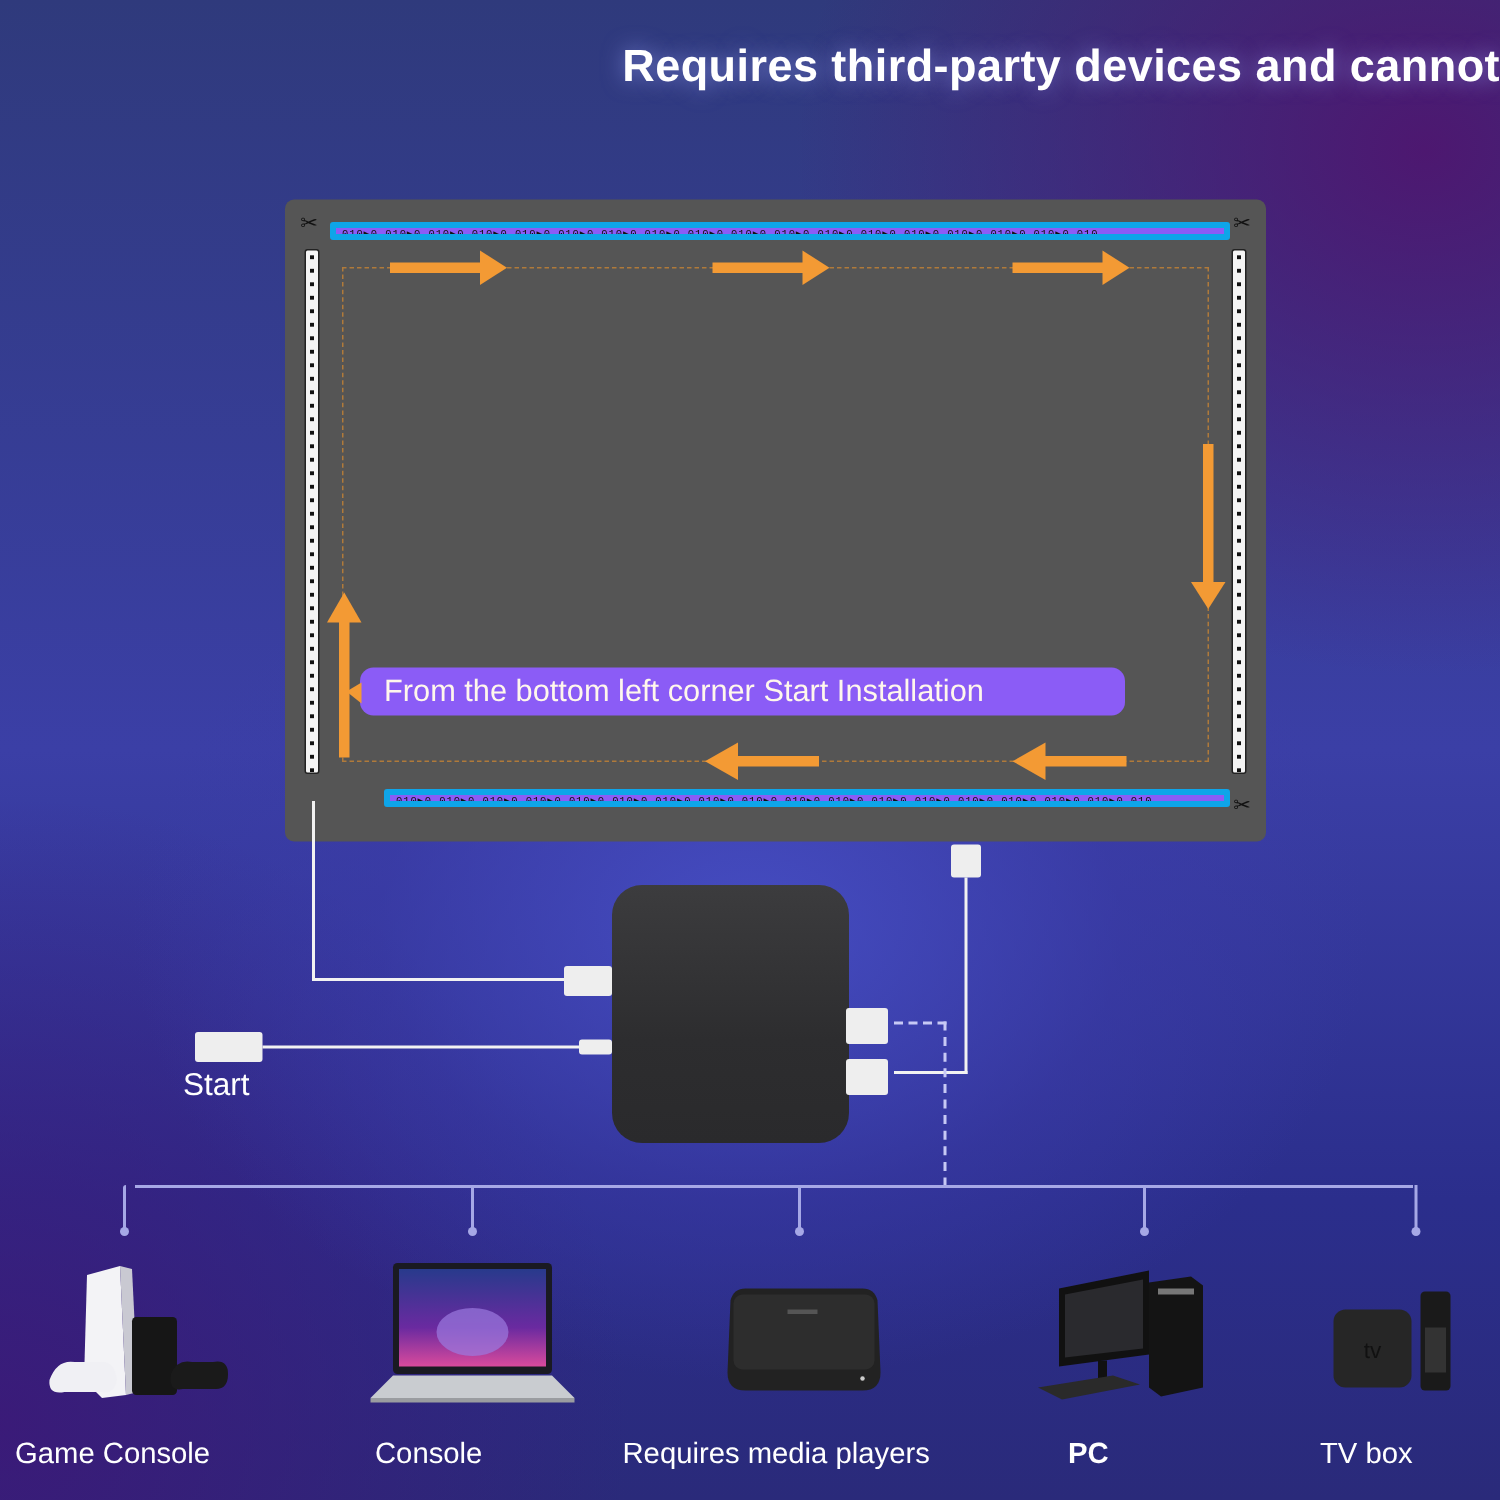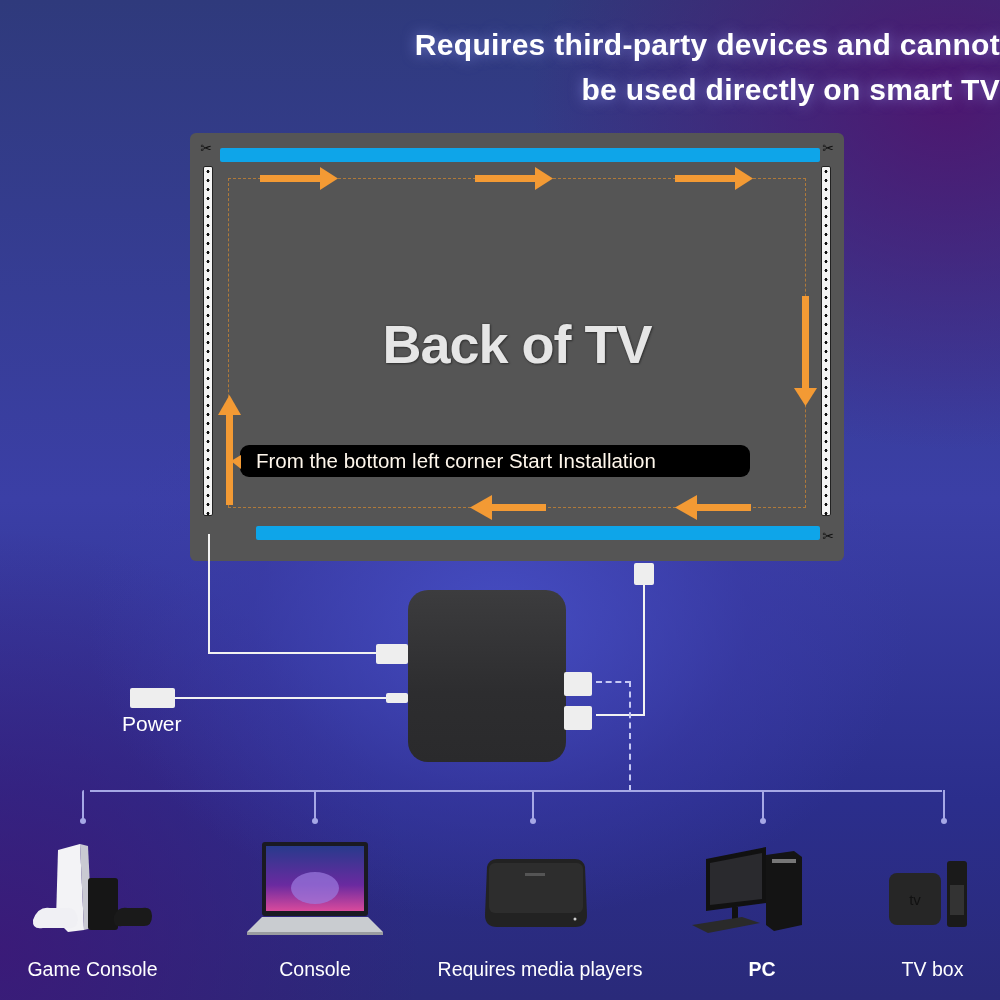--- a/index.html
+++ b/index.html
@@ -19,22 +19,22 @@
     font-family: "Liberation Sans", sans-serif;
     font-weight: bold; font-size: 30px; line-height: 45px;
     text-shadow: 0 0 14px rgba(160,170,255,0.6);
     letter-spacing: 0.3px;
   }
   .tv {
     position: absolute; left: 190px; top: 133px; width: 654px; height: 428px;
     background: #555555; border-radius: 6px;
   }
   .strip-h {
-    position: absolute; height: 12px; background: #c2410c;
-    border: 7px solid #0ea5e9; border-radius: 2px;
+    position: absolute; height: 12px; background: #8b5cf6;
+    border: 4px solid #0ea5e9; border-radius: 2px;
     font-family: Liberation Mono, monospace; font-size: 7px; line-height: 10px;
     color: #111; overflow: hidden; white-space: nowrap; letter-spacing: 0.6px;
     padding-left: 4px;
   }
   .strip-v {
     position: absolute; width: 10px; background: #f4f4f4;
     border: 1px solid #222; border-radius: 2px; overflow: hidden;
   }
   .strip-v .dots {
     width: 100%; height: 100%;
@@ -51,21 +51,21 @@
   .arrow { position: absolute; }
   .tv-label {
     position: absolute; left: 0; top: 180px; width: 654px; text-align: center;
     font-family: "Liberation Sans", sans-serif;
     font-size: 54px; font-weight: bold; color: #e6e6e6;
     text-shadow: 0 0 2px #333, 1px 1px 2px #333;
     letter-spacing: -1px;
   }
   .callout {
     position: absolute; left: 50px; top: 312px; height: 32px; width: 510px;
-    background: #000000; border-radius: 9px; color: #fff7ec;
+    background: #8b5cf6; border-radius: 9px; color: #fff7ec;
     font-size: 20.5px; line-height: 32px; padding-left: 16px; white-space: nowrap;
   }
   .callout::before {
     content: ""; position: absolute; left: -9px; top: 10px;
     border-top: 6px solid transparent; border-bottom: 8px solid transparent;
     border-right: 10px solid #f39a34;
   }
   .controller {
     position: absolute; left: 408px; top: 590px; width: 158px; height: 172px;
     background: linear-gradient(180deg, #3c3c3e 0%, #2d2d2f 60%, #2a2a2c 100%);
@@ -77,30 +77,29 @@
   .wire { position: absolute; background: #f2f2f2; }
   .dwire { position: absolute; border-color: #c7c9f5; border-style: dashed; border-width: 0; }
   .power-label {
     position: absolute; left: 122px; top: 712px; color: #fff; font-size: 21px;
   }
   .tree-line { position: absolute; background: #a6a8e6; }
   .tree-dot {
     position: absolute; width: 6px; height: 6px; border-radius: 50%; background: #a6a8e6;
   }
   .device-label {
-    position: absolute; top: 958px; color: #ffffff; font-size: 19.5px; text-align: center;
+    position: absolute; top: 958px; color: #ffffff; font-size: 19.5px; text-align: left;
     white-space: nowrap;
   }
 </style>
 </head>
 <body>
 
 <div class="headline">
   <div>Requires third-party devices and cannot</div>
-  <div>be used directly on smart TV</div>
 </div>
 
 <div class="tv">
 
   <div class="strip-h" style="left:30px; top:15px; width:600px;">010▶0 010▶0 010▶0 010▶0 010▶0 010▶0 010▶0 010▶0 010▶0 010▶0 010▶0 010▶0 010▶0 010▶0 010▶0 010▶0 010▶0 010</div>
   <div class="strip-h" style="left:66px; top:393px; width:564px;">010▶0 010▶0 010▶0 010▶0 010▶0 010▶0 010▶0 010▶0 010▶0 010▶0 010▶0 010▶0 010▶0 010▶0 010▶0 010▶0 010▶0 010</div>
   <div class="strip-v" style="left:13px; top:33px; height:350px;">
       <div class="dots"></div>
     </div>
   <div class="strip-v" style="left:631px; top:33px; height:350px;">
@@ -129,32 +128,31 @@
       <rect x="300" y="371" width="56" height="7"></rect>
         <polygon points="302,362 280,374.5 302,387"></polygon>
       <rect x="505" y="371" width="56" height="7"></rect>
         <polygon points="507,362 485,374.5 507,387"></polygon>
 
       <rect x="36" y="280" width="7" height="92"></rect>
         <polygon points="28,282 51,282 39.5,262"></polygon>
     </g>
   </svg>
 
-  <div class="tv-label">Back of TV</div>
   <div class="callout">From the bottom left corner Start Installation</div>
 </div>
 
 <div class="wire" style="left:208px; top:534px; width:2px; height:118px;"></div>
 <div class="wire" style="left:208px; top:652px; width:170px; height:2px;"></div>
 <div class="plug" style="left:376px; top:644px; width:32px; height:20px;"></div>
 
 <div class="plug" style="left:130px; top:688px; width:45px; height:20px;"></div>
 <div class="wire" style="left:175px; top:697px; width:212px; height:2px;"></div>
 <div class="plug" style="left:386px; top:693px; width:22px; height:10px;"></div>
-<div class="power-label">Power</div>
+<div class="power-label">Start</div>
 
 <div class="plug" style="left:634px; top:563px; width:20px; height:22px;"></div>
 <div class="wire" style="left:643px; top:585px; width:2px; height:131px;"></div>
 <div class="wire" style="left:596px; top:714px; width:49px; height:2px;"></div>
 
 <div class="dwire" style="left:596px; top:681px; width:35px; height:0; border-top-width:2px;"></div>
 <div class="dwire" style="left:629px; top:681px; width:0; height:110px; border-left-width:2px;"></div>
 
 <div class="controller">
   <div class="plug" style="left:156px; top:82px; width:28px; height:24px;"></div>

